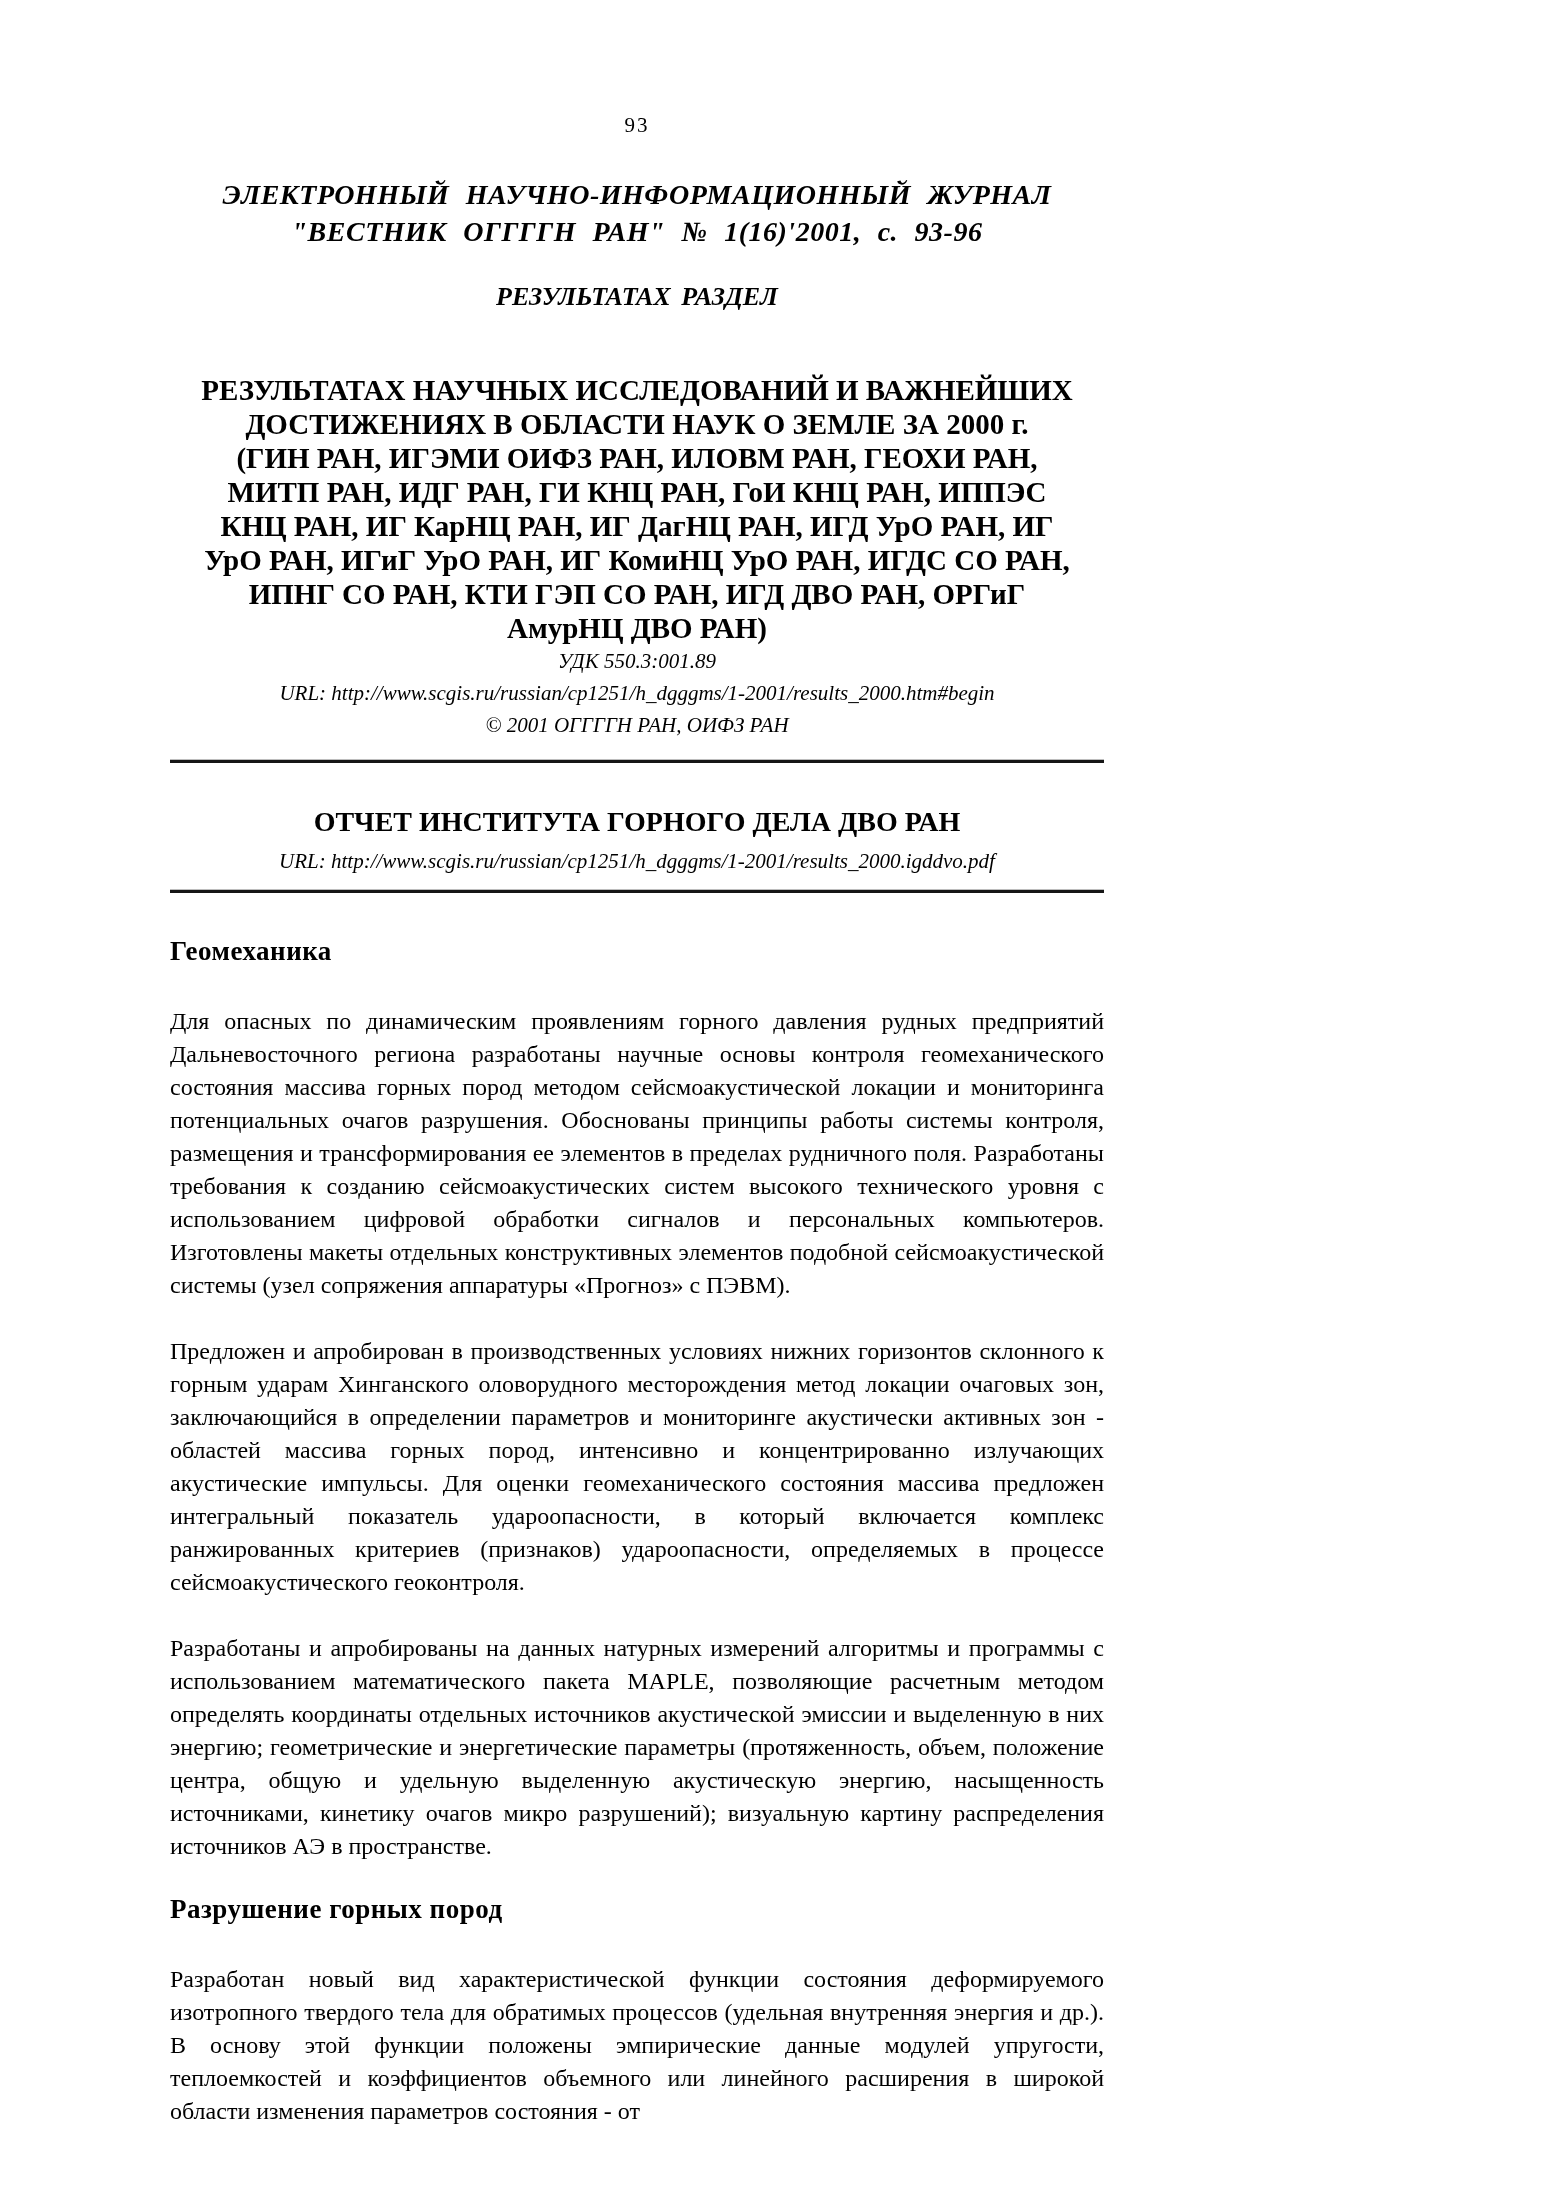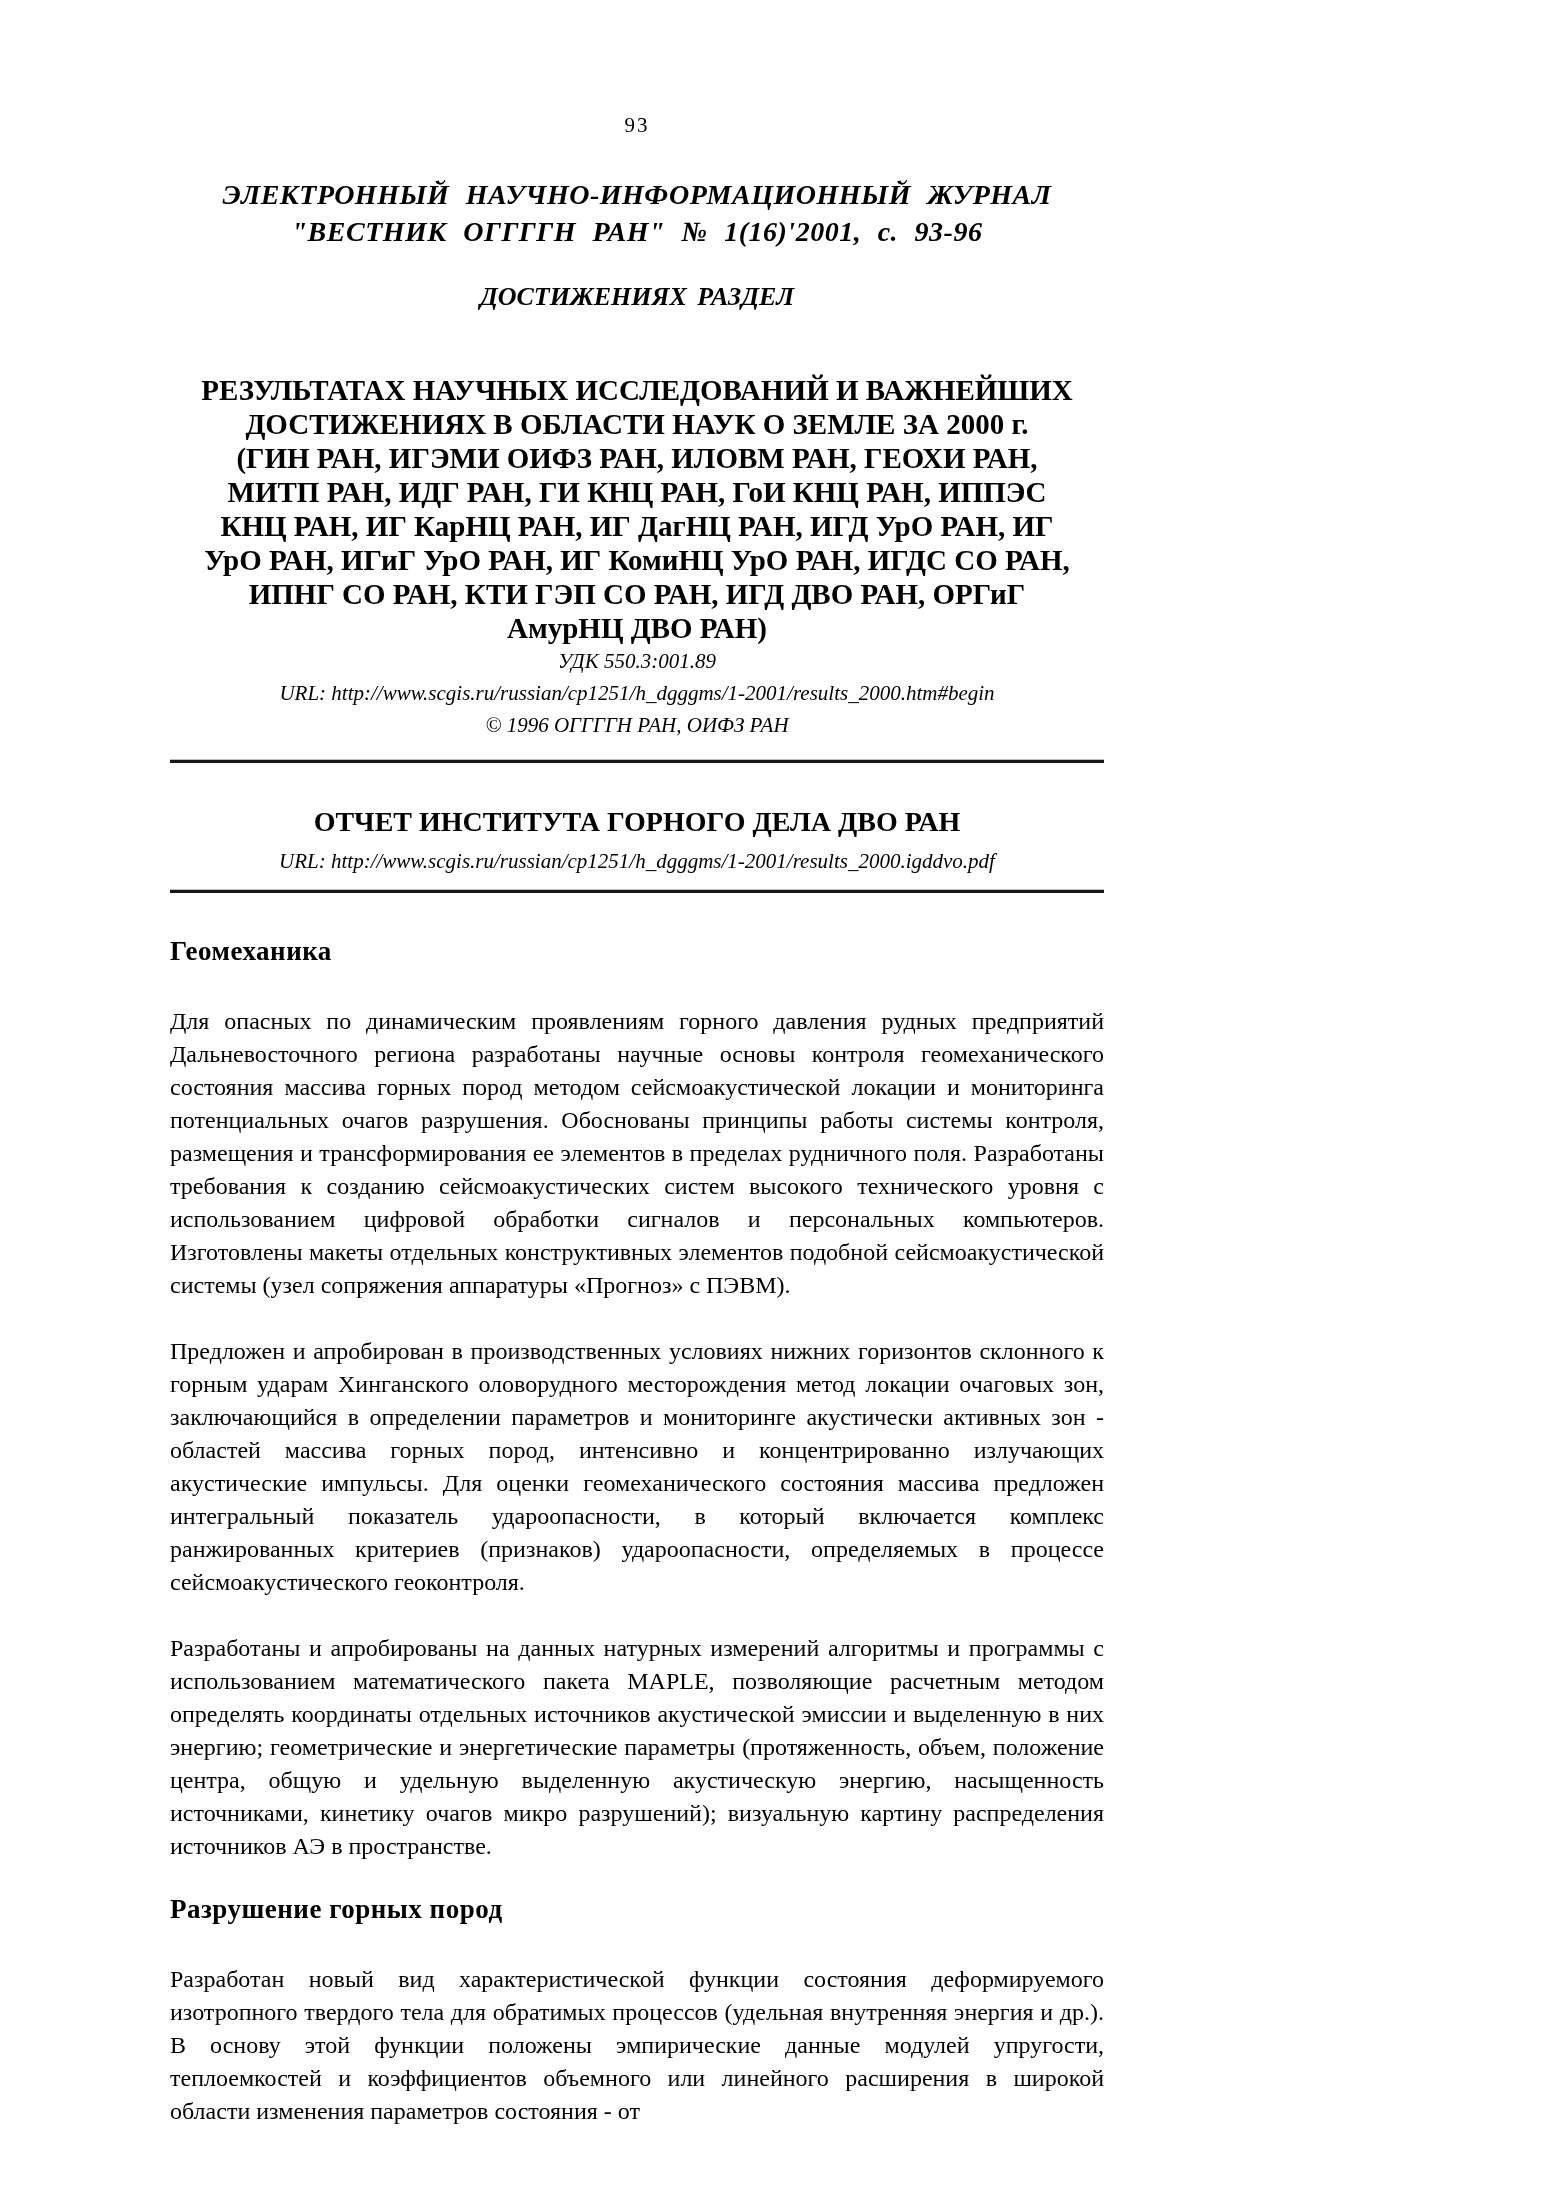--- a/index.html
+++ b/index.html
@@ -98,37 +98,37 @@
 
 <div class="sheet">
 
   <div class="pagenum">93</div>
 
   <div class="jheader">
     <div>ЭЛЕКТРОННЫЙ  НАУЧНО-ИНФОРМАЦИОННЫЙ  ЖУРНАЛ</div>
     <div>"ВЕСТНИК ОГГГГН РАН" № 1(16)'2001, с. 93-96</div>
   </div>
 
-  <div class="jsection">ДОСТИЖЕНИЯХ РАЗДЕЛ</div>
+  <div class="jsection">РЕЗУЛЬТАТАХ РАЗДЕЛ</div>
 
   <div class="rtitle">
     <div>РЕЗУЛЬТАТАХ НАУЧНЫХ ИССЛЕДОВАНИЙ И ВАЖНЕЙШИХ</div>
     <div>ДОСТИЖЕНИЯХ В ОБЛАСТИ НАУК О ЗЕМЛЕ ЗА 2000 г.</div>
     <div>(ГИН РАН, ИГЭМИ ОИФЗ РАН, ИЛОВМ РАН, ГЕОХИ РАН,</div>
     <div>МИТП РАН, ИДГ РАН, ГИ КНЦ РАН, ГоИ КНЦ РАН, ИППЭС</div>
     <div>КНЦ РАН, ИГ КарНЦ РАН, ИГ ДагНЦ РАН, ИГД УрО РАН, ИГ</div>
     <div>УрО РАН, ИГиГ УрО РАН, ИГ КомиНЦ  УрО РАН, ИГДС СО РАН,</div>
     <div>ИПНГ СО РАН, КТИ ГЭП СО РАН, ИГД ДВО РАН, ОРГиГ</div>
     <div>АмурНЦ ДВО РАН)</div>
   </div>
 
   <div class="meta">
     <div>УДК 550.3:001.89</div>
     <div>URL: http://www.scgis.ru/russian/cp1251/h_dgggms/1-2001/results_2000.htm#begin</div>
-    <div>© 1996 ОГГГГН РАН, ОИФЗ РАН</div>
+    <div>© 2001 ОГГГГН РАН, ОИФЗ РАН</div>
   </div>
 
   <div class="rule rule-top"></div>
 
   <div class="ititle">ОТЧЕТ ИНСТИТУТА ГОРНОГО ДЕЛА ДВО РАН</div>
   <div class="iurl">URL: http://www.scgis.ru/russian/cp1251/h_dgggms/1-2001/results_2000.igddvo.pdf</div>
 
   <div class="rule rule-bottom"></div>
 
   <div class="body">

